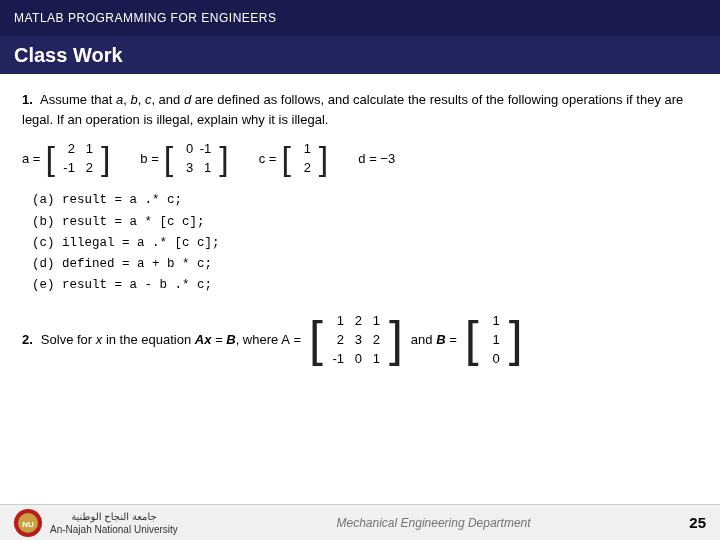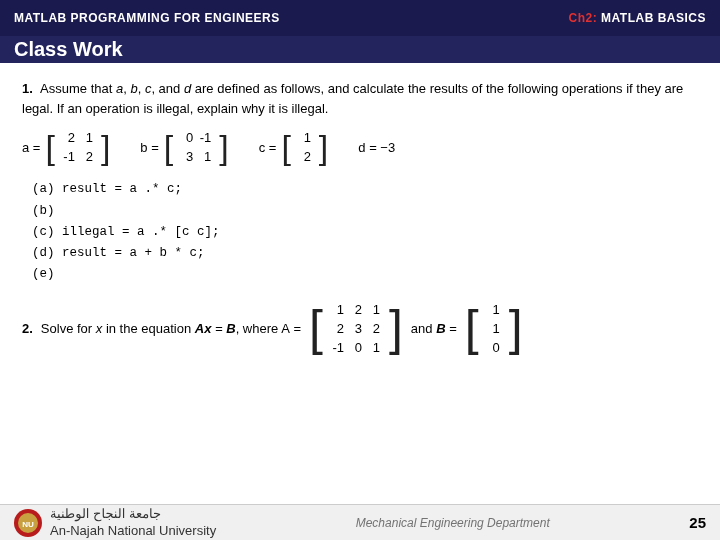--- a/index.html
+++ b/index.html
@@ -16,42 +16,42 @@
       display: flex;
       align-items: center;
       background: #1a1a4e;
       height: 36px;
       padding: 0 14px;
       justify-content: space-between;
     }
     .header-left {
       color: #fff;
       font-size: 12px;
-      font-weight: bold;
+      font-weight: normal;
       letter-spacing: 0.5px;
     }
     .header-right {
       color: #fff;
       font-size: 12px;
       font-weight: bold;
       letter-spacing: 0.5px;
     }
     .header-right span.highlight {
       color: #e03030;
       font-weight: bold;
     }
 
     
     .section-title {
       background: #23235e;
       color: #fff;
       font-size: 20px;
       font-weight: bold;
       padding: 8px 14px;
-      height: 27px;
+      height: 38px;
       display: flex;
       align-items: center;
     }
 
     
     .main-content {
       padding: 16px 9px 8px 22px;
       height: 420px;
       overflow: hidden;
     }
@@ -203,23 +203,20 @@
     table.mat td {
       text-align: right;
       min-width: 12px;
     }
   </style>
 </head>
 <body>
 
 <div class="header">
   <span class="header-left">MATLAB PROGRAMMING FOR ENGINEERS</span>
-  <span class="header-right">
-    <span class="highlight">Ch2: </span><span>MATLAB BASICS</span>
-  </span>
 </div>
 
 <div class="section-title">
   <span>Class Work</span>
 </div>
 
 <div class="main-content">
 
   <div class="problem">
     <div class="problem-text">
@@ -293,31 +290,33 @@
       </div>
     </div>
 
     <div class="code-block">
       <div class="code-line">
         <span class="code-label">(a)</span>
         <span>result = a .* c;</span>
       </div>
       <div class="code-line">
         <span class="code-label">(b)</span>
+        <span>result = a * [c c];</span>
       </div>
       <div class="code-line">
         <span class="code-label">(c)</span>
         <span>illegal = a .* [c c];</span>
       </div>
       <div class="code-line">
         <span class="code-label">(d)</span>
-        <span>result = a + b * c;</span>
+        <span>defined = a + b * c;</span>
       </div>
       <div class="code-line">
         <span class="code-label">(e)</span>
+        <span>result = a - b .* c;</span>
       </div>
     </div>
   </div>
 
   <div class="problem2-row" style="margin-top:10px;">
     <span style="font-weight:bold;">2.</span>
     <span>
       Solve for <em>x</em> in the equation <em><strong>Ax</strong> = <strong>B</strong></em>, where A&nbsp;=
     </span>
 
@@ -368,20 +367,20 @@
 </div>
 
 <div class="footer">
   <div class="footer-logo">
     <div class="logo-circle">
       <svg width="22" height="22" viewBox="0 0 22 22">
         <circle cx="11" cy="11" r="10" fill="#c8a040"></circle>
         <text x="11" y="15" text-anchor="middle" font-size="8" fill="white" font-weight="bold">NU</text>
       </svg>
     </div>
-    <div style="font-size:13px; color:#333; line-height:1.3;">
+    <div style="font-size:10px; color:#333; line-height:1.3;text-align:center;">
       <div>جامعة النجاح الوطنية</div>
       <div>An-Najah National University</div>
     </div>
   </div>
   <span class="footer-dept">Mechanical Engineering Department</span>
   <span class="footer-page">25</span>
 </div>
 
 </body></html>

